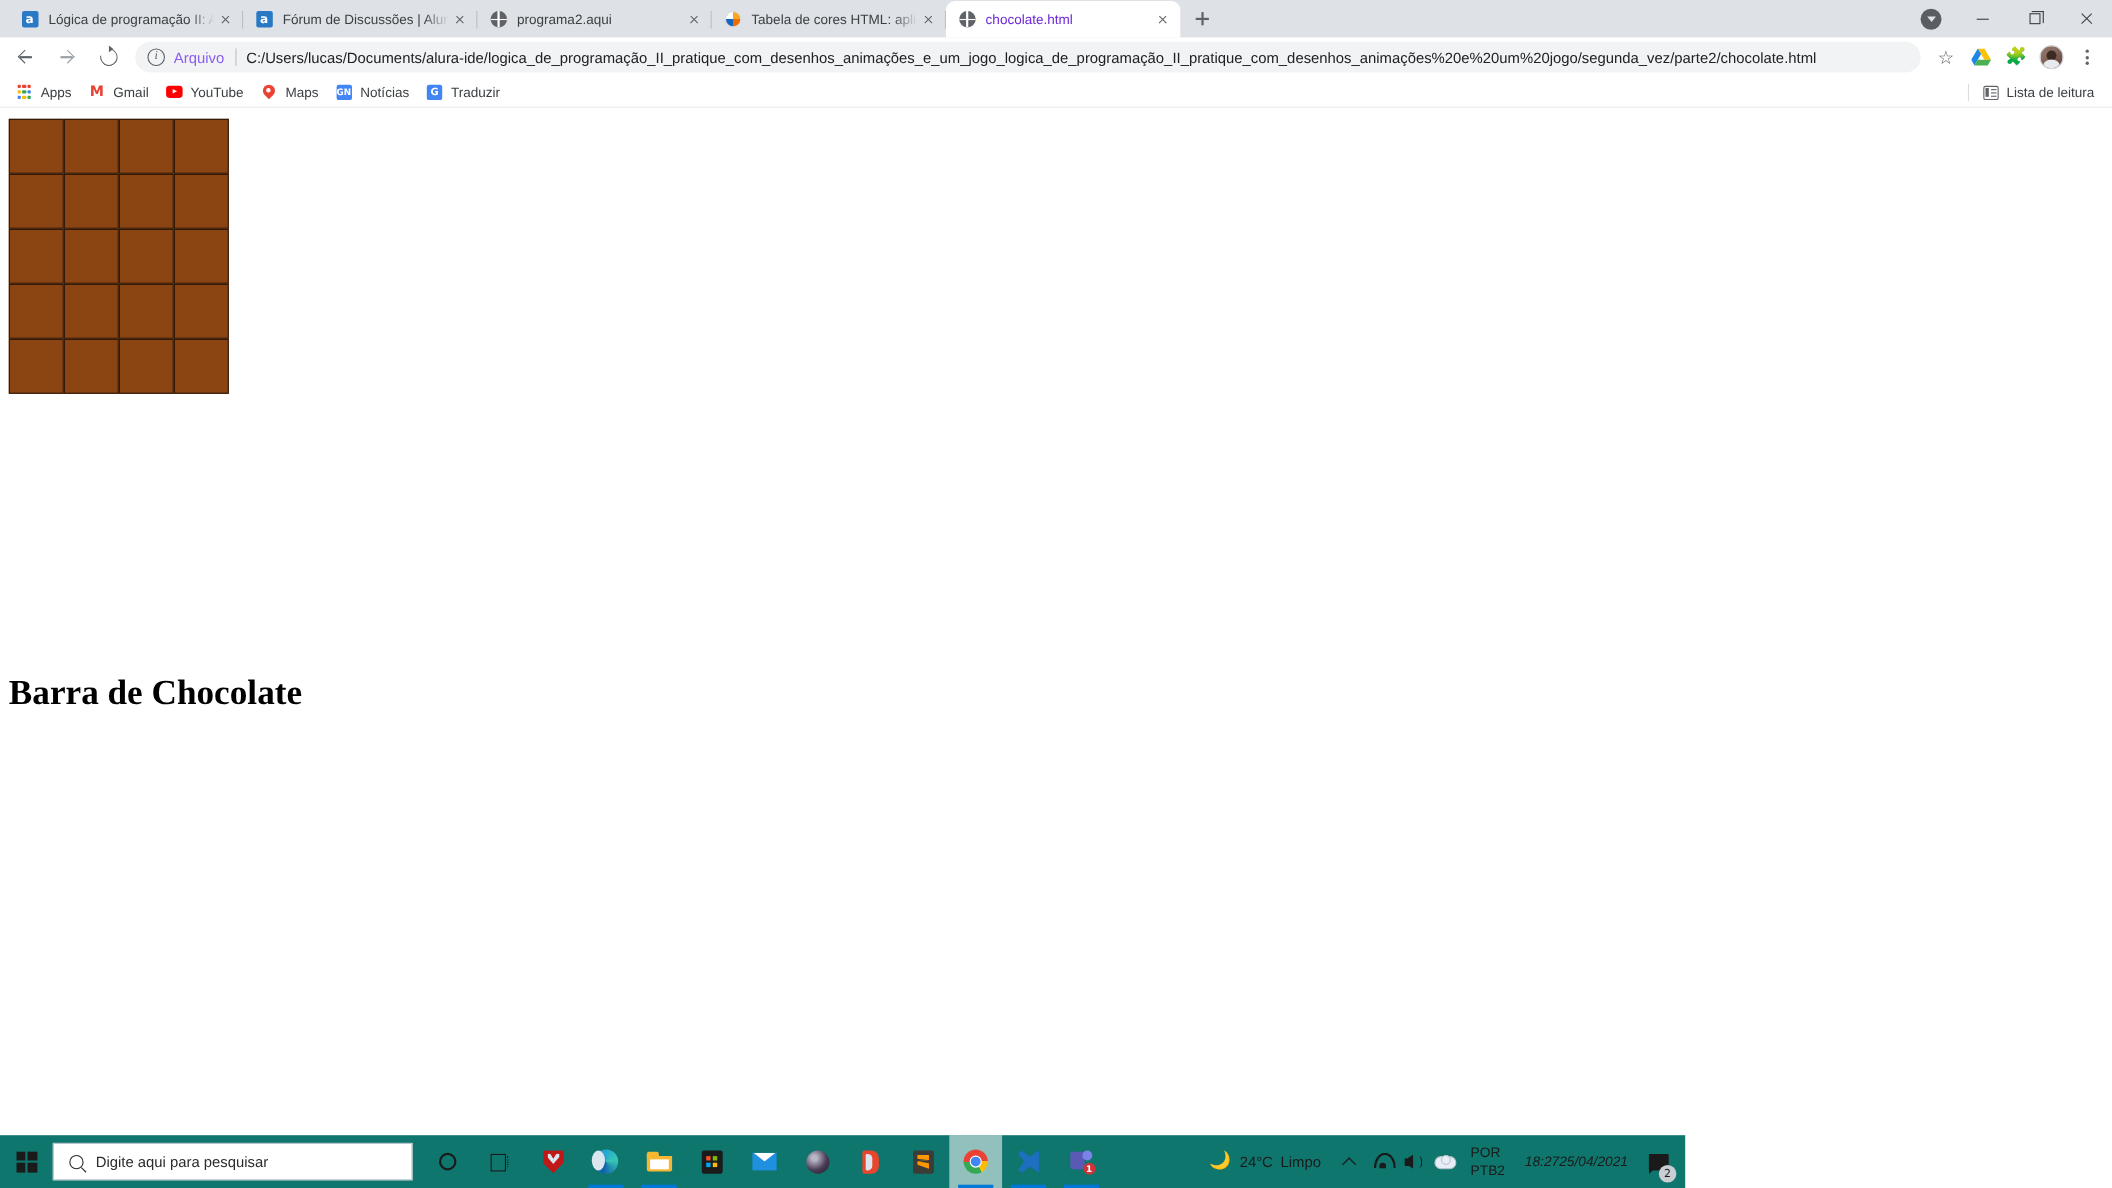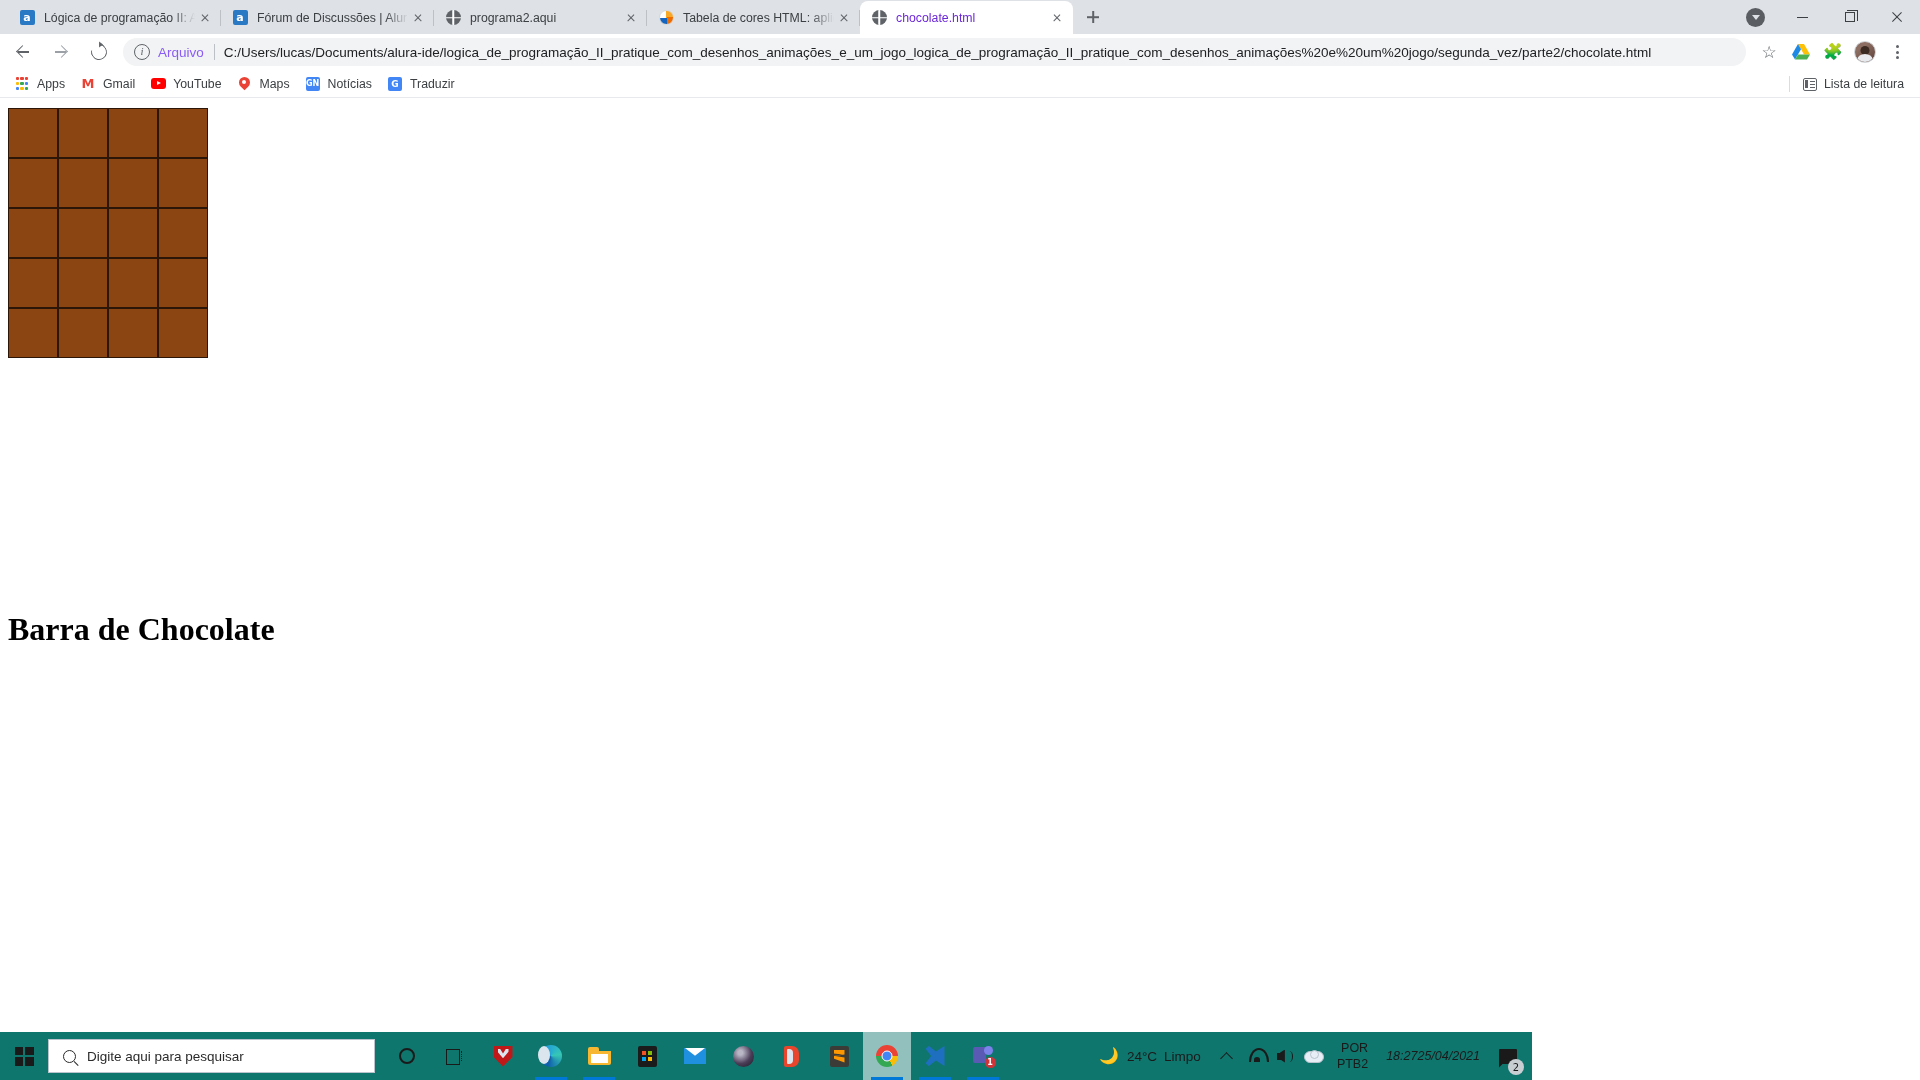--- a/index.html
+++ b/index.html
@@ -483,21 +483,21 @@
   .wifi-ico{width:16px;height:12px;position:relative;}
   .wifi-ico::before{content:"";position:absolute;left:0;bottom:0;width:16px;height:12px;border:2px solid #1a1a1a;border-radius:50% 50% 0 0 / 100% 100% 0 0;border-bottom:none;clip-path:polygon(0 100%,100% 100%,100% 0,0 0);}
   .wifi-ico::after{content:"";position:absolute;left:5px;bottom:0;width:6px;height:5px;background:#1a1a1a;border-radius:50% 50% 0 0;}
   .vol-ico{width:16px;height:13px;position:relative;}
   .vol-ico::before{content:"";position:absolute;left:0;top:3px;width:4px;height:7px;background:#1a1a1a;}
   .vol-ico::after{content:"";position:absolute;left:3px;top:0;width:5px;height:13px;background:#1a1a1a;clip-path:polygon(0 25%,100% 0,100% 100%,0 75%);}
   .vol-waves{position:absolute;right:0;top:1px;width:7px;height:11px;border-right:1.4px solid #1a1a1a;border-radius:0 50% 50% 0 / 0 50% 50% 0;}
   .cloud-ico{width:18px;height:13px;position:relative;}
   .cloud-ico::before{content:"";position:absolute;left:0;bottom:0;width:18px;height:10px;background:#e8eef5;border-radius:9px;border:1px solid #b7c3cd;}
   .cloud-ico::after{content:"";position:absolute;left:6px;top:0;width:7px;height:7px;border-radius:50%;background:#e8eef5;border:1px solid #b7c3cd;}
-  .tray-lang{display:flex;flex-direction:column;align-items:flex-end;justify-content:center;height:48px;padding:0 10px;font-size:12.5px;color:#1a1a1a;line-height:16px;}
+  .tray-lang{display:flex;flex-direction:column;align-items:flex-start;justify-content:center;height:48px;padding:0 10px;font-size:12.5px;color:#1a1a1a;line-height:16px;}
   .tray-clock{display:flex;flex-direction:row;align-items:center;justify-content:center;height:48px;padding:0 8px;font-size:12.5px;color:#1a1a1a;line-height:16px;font-style:italic;}
   .tray-notif{width:40px;height:48px;display:flex;align-items:center;justify-content:center;position:relative;}
   .notif-ico{width:18px;height:15px;background:#1a1a1a;border-radius:1px;position:relative;}
   .notif-ico::after{content:"";position:absolute;left:0;bottom:-4px;width:5px;height:5px;background:#1a1a1a;clip-path:polygon(0 100%,0 0,100% 0);}
   .notif-badge{position:absolute;right:4px;bottom:5px;width:16px;height:16px;border-radius:50%;background:#c9ced3;color:#1a1a1a;font-size:10px;display:flex;align-items:center;justify-content:center;font-family:"DejaVu Sans",sans-serif;}
 </style>
 </head>
 <body>
 
 <div id="browser-window">

